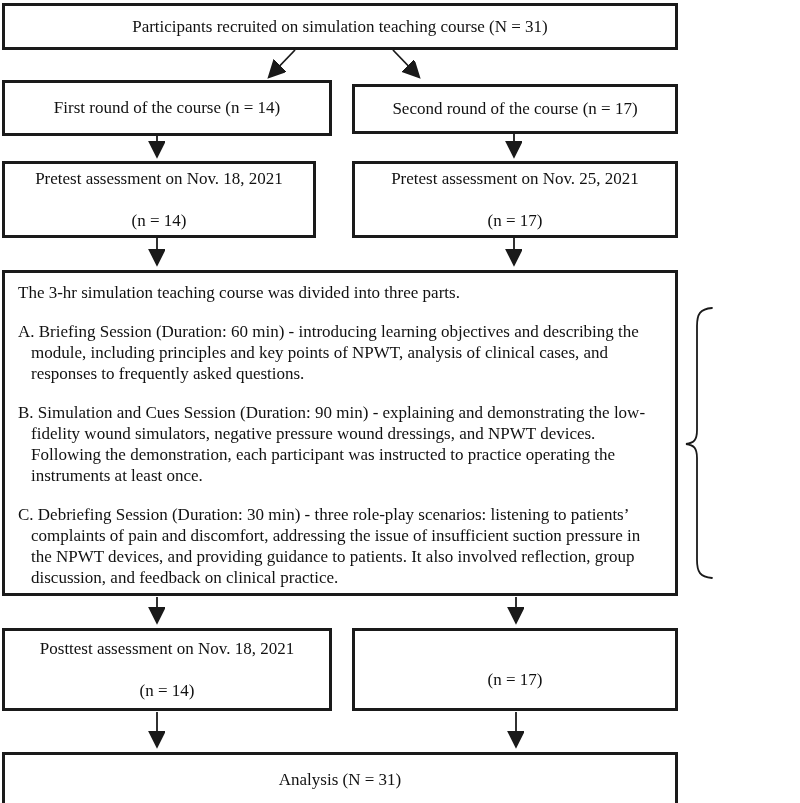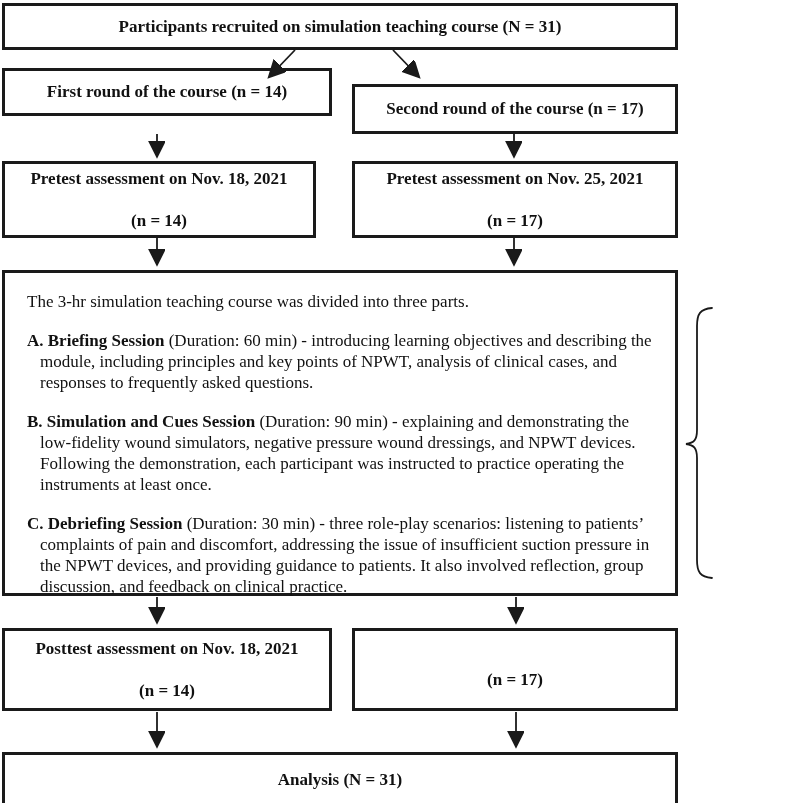--- a/index.html
+++ b/index.html
@@ -21,52 +21,51 @@
     position: absolute;
     box-sizing: border-box;
     border: 3px solid #1a1a1a;
     background: #ffffff;
     display: flex;
     flex-direction: column;
     align-items: center;
     justify-content: center;
     text-align: center;
     line-height: 1.25;
-    font-weight: bold;
   }
   .box .line2 { margin-top: 20px; }
 
   #box-recruited  { left: 2px;   top: 3px;   width: 676px; height: 47px; }
-  #box-first      { left: 2px;   top: 68px;  width: 330px; height: 48px; }
+  #box-first      { left: 2px;   top: 80px;  width: 330px; height: 56px; }
   #box-second     { left: 352px; top: 84px;  width: 326px; height: 50px; }
   #box-pretest1   { left: 2px;   top: 161px; width: 314px; height: 77px; }
   #box-pretest2   { left: 352px; top: 161px; width: 326px; height: 77px; }
   #box-posttest1  { left: 2px;   top: 628px; width: 330px; height: 83px; }
   #box-posttest2  { left: 352px; top: 628px; width: 326px; height: 83px; }
   #box-analysis   { left: 2px;   top: 752px; width: 676px; height: 55px; }
 
   #box-course {
     position: absolute;
     box-sizing: border-box;
     left: 2px; top: 270px; width: 676px; height: 326px;
     border: 3px solid #1a1a1a;
     background: #ffffff;
     padding: 5px 10px 0 9px;
     text-align: left;
     line-height: 21px;
   }
-  #box-course p { margin: 13px; }
+  #box-course p { margin: 4px; }
   #box-course .intro { margin-bottom: 18px; }
   #box-course .section {
     margin-bottom: 18px;
     padding-left: 13px;
     text-indent: -13px;
   }
   #box-course .section:last-child { margin-bottom: 0; }
-  .section-title { font-weight: bold; }
+  .section-title { font-weight: normal; }
 
   #side-note {
     position: absolute;
     left: 714px; top: 369px; width: 86px;
     text-align: center;
     line-height: 32px;
   }
   #side-note span { display: block; }
 
   #arrow-layer {

